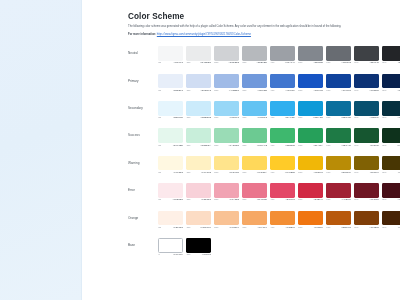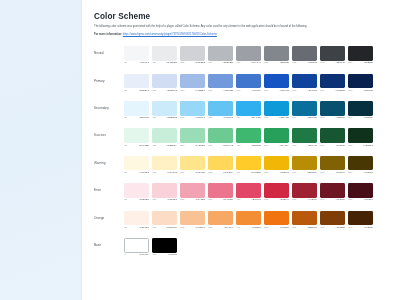--- a/index.html
+++ b/index.html
@@ -29,20 +29,21 @@
     border-right: 1px solid #dfecf7;
     box-sizing: border-box;
   }
 
   
   #content {
     flex: 1 1 auto;
     padding: 13px 10px 0 12px;
     box-sizing: border-box;
     overflow: hidden;
+    margin-left: 34px;
   }
 
   #page-title {
     font-size: 8.2px;
     font-weight: bold;
     color: #23282e;
     letter-spacing: .1px;
     margin: 0 0 4px 0;
     line-height: 1;
   }

